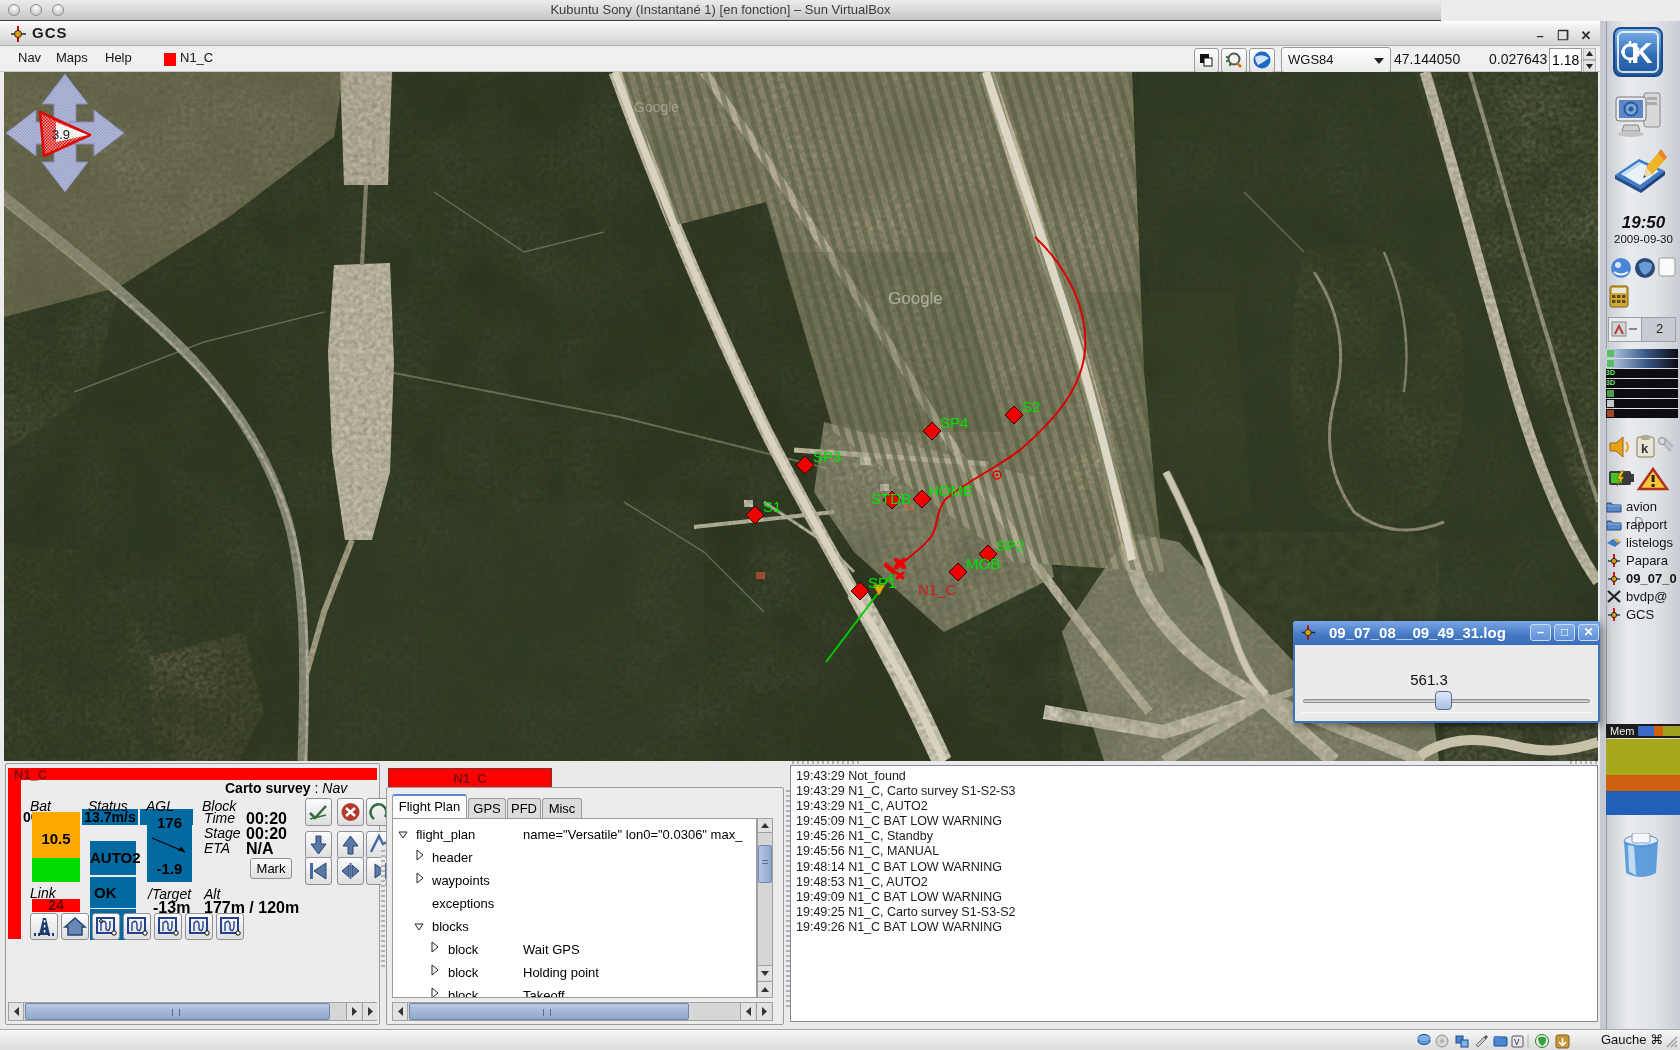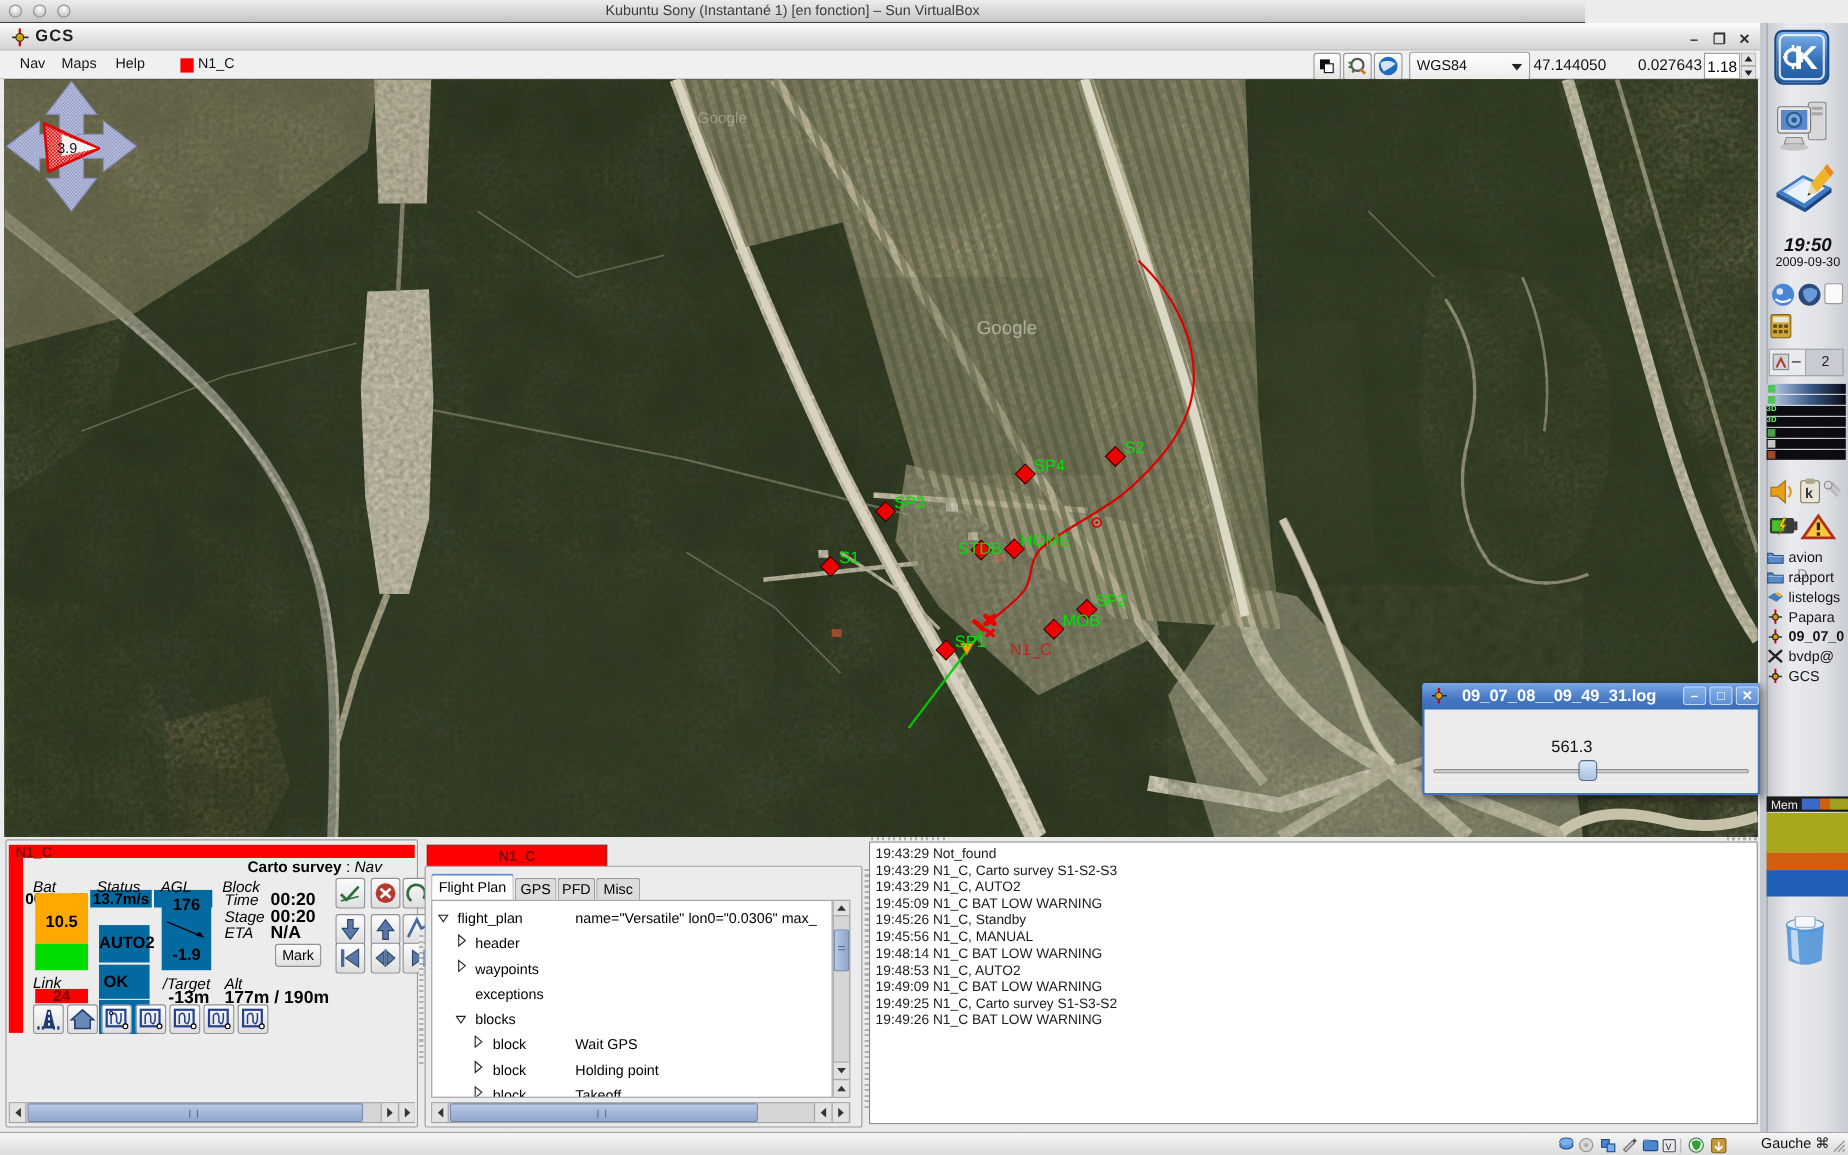--- a/index.html
+++ b/index.html
@@ -396,21 +396,21 @@
         <path d="M18,13 L8,6 L8,20 Z" fill="#5878a8" stroke="#2e4468"></path>
         <rect x="16" y="5" width="3" height="16" fill="#4868a0"></rect>
       </svg></div>
 
   <div class="abs ital" style="left:24px;top:121px;">Link</div>
   <div class="abs" style="left:26px;top:135px;width:48px;height:13px;background:#ff0000;"></div>
   <div class="abs" style="left:26px;top:133px;width:48px;text-align:center;font-weight:bold;font-size:14px;color:#6a0000;">24</div>
   <div class="abs ital" style="left:142px;top:122px;">/Target</div>
   <div class="abs ital" style="left:198px;top:122px;">Alt</div>
   <div class="abs bld" style="left:147px;top:135px;">-13m</div>
-  <div class="abs bld" style="left:198px;top:135px;">177m / 190m</div>
+  <div class="abs bld" style="left:198px;top:135px;">177m / 120m</div>
 
   <div class="abs icobtn" style="left:24px;top:149px;width:28px;height:27px;"><svg width="26" height="25">
         <path d="M8,21 L12,4 L15,4 L19,21 Z" fill="#1e3a6e"></path>
         <g fill="#fff">
           <rect x="12.8" y="6" width="1.6" height="2.5"></rect>
           <rect x="12.8" y="11" width="1.6" height="2.5"></rect>
           <rect x="12.8" y="16" width="1.6" height="2.5"></rect>
         </g>
         <g fill="#1e3a6e">
           <rect x="3" y="19" width="2" height="3"></rect>

